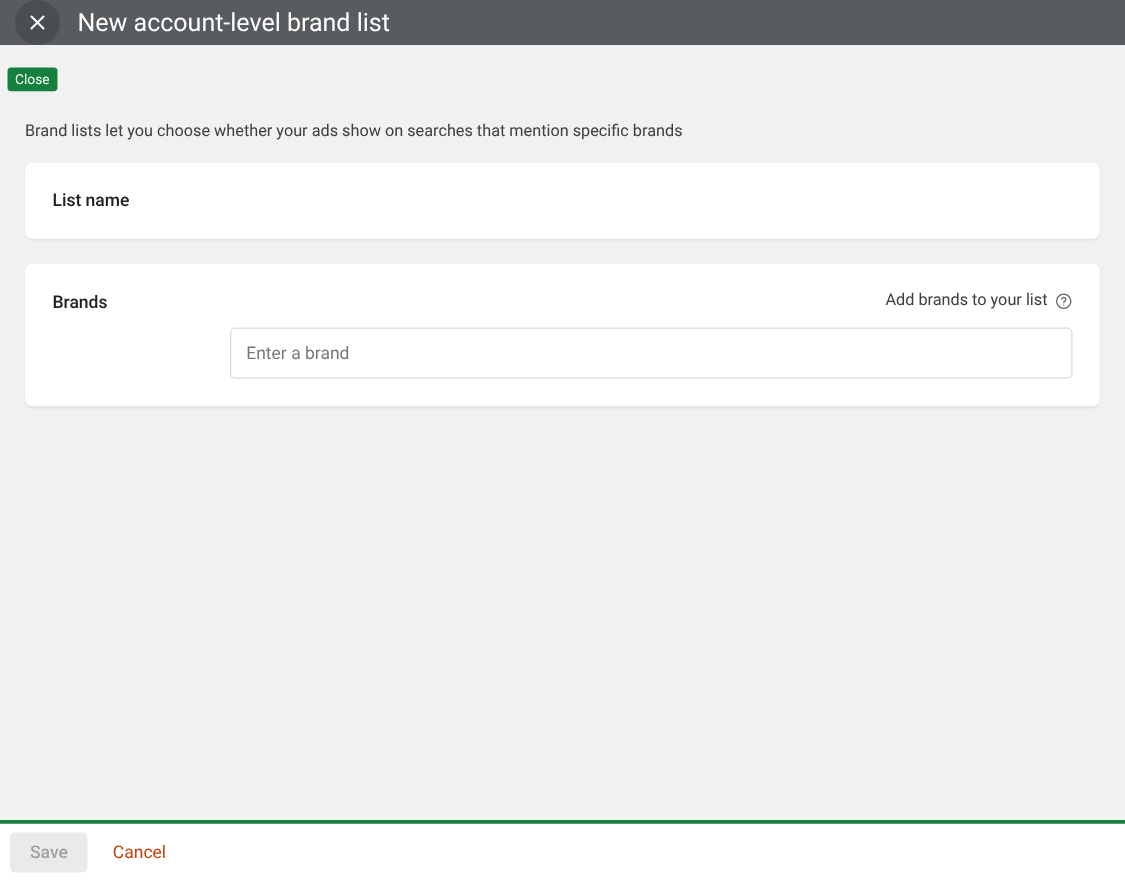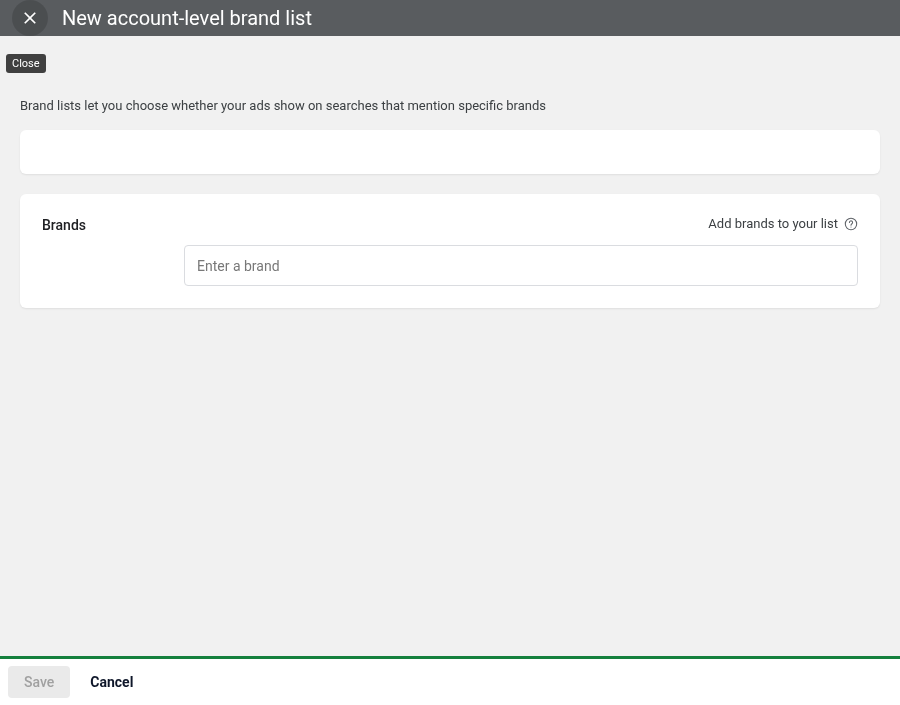--- a/index.html
+++ b/index.html
@@ -42,21 +42,21 @@
     .header-title {
       color: #fff;
       font-size: 20px;
       font-weight: 400;
       margin-left: 14px;
     }
     .tooltip {
       position: absolute;
       top: 54px;
       left: 6px;
-      background: #404040;
+      background: #15803d;
       color: #fff;
       font-size: 11px;
       padding: 3px 6px;
       border-radius: 3px;
     }
     .content {
       padding: 14px 20px 0 20px;
       margin-top: 48px;
     }
     .description {
@@ -145,25 +145,25 @@
       color: #a0a0a0;
       border: none;
       border-radius: 4px;
       padding: 8px 16px;
       font-size: 14px;
       font-weight: 500;
       cursor: not-allowed;
     }
     .cancel-btn {
       background: transparent;
-      color: #0f172a;
+      color: #c2410c;
       border: none;
       padding: 8px 16px;
       font-size: 14px;
-      font-weight: 700;
+      font-weight: 400;
       cursor: pointer;
     }
   </style>
 </head>
 <body>
 
 <div class="header">
   <div class="close-btn">
     <svg viewBox="0 0 24 24">
       <path d="M19 6.41L17.59 5 12 10.59 6.41 5 5 6.41 10.59 12 5 17.59 6.41 19 12 13.41 17.59 19 19 17.59 13.41 12z"></path>
@@ -171,20 +171,21 @@
   </div>
   <div class="header-title">New account-level brand list</div>
 </div>
 
 <div class="tooltip">Close</div>
 
 <div class="content">
   <div class="description">Brand lists let you choose whether your ads show on searches that mention specific brands</div>
 
   <div class="card">
+    <div class="card-label">List name</div>
   </div>
 
   <div class="card">
     <div class="card-label">Brands</div>
     <div class="card-body">
       <div class="brands-instruction">
         <span>Add brands to your list</span>
         <span class="help-icon">
           <svg viewBox="0 0 16 16">
             <circle cx="8" cy="8" r="6.5" stroke-width="1.2"></circle>

